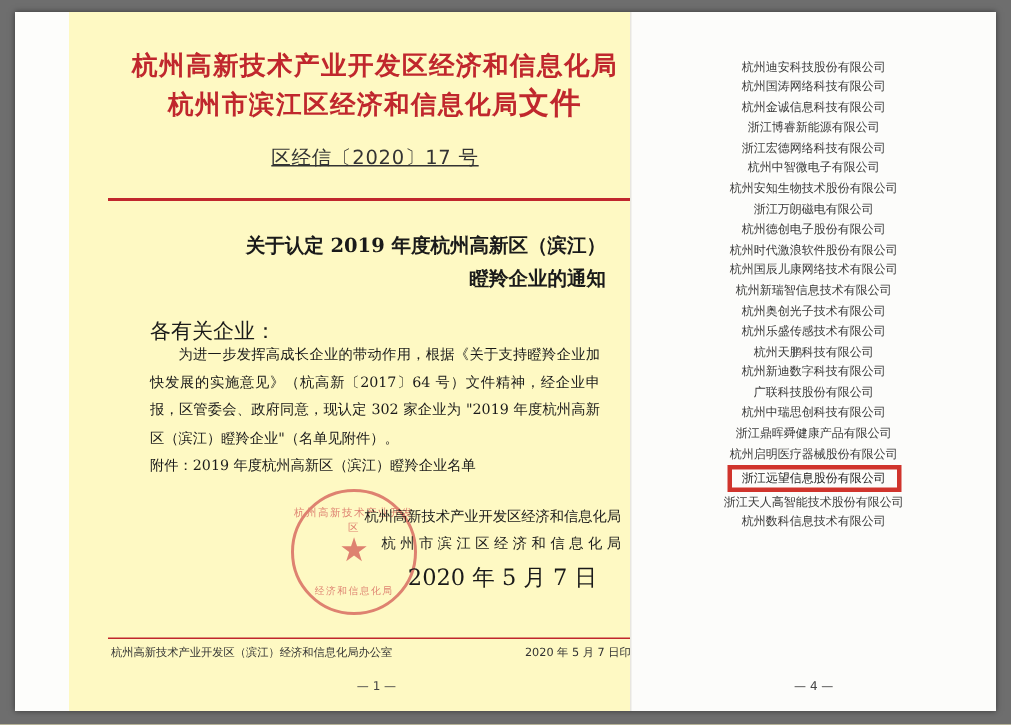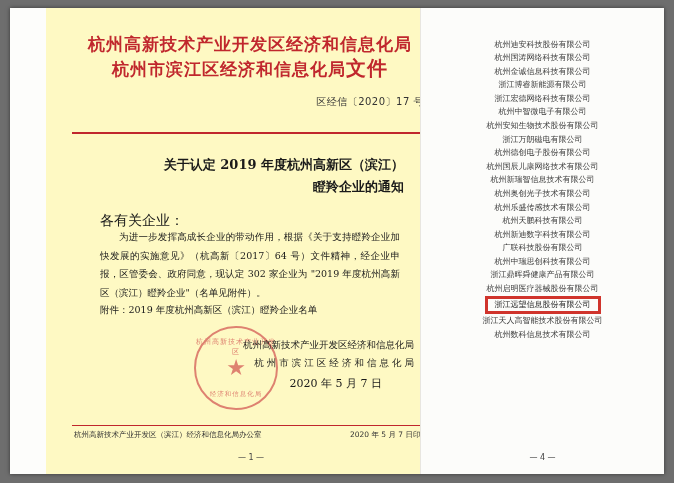--- a/index.html
+++ b/index.html
@@ -57,24 +57,25 @@
     line-height: 1.28;
     white-space: nowrap;
   }
   .lh-line1 { font-size: 17px; }
   .lh-line2 { font-size: 17px; }
   .lh-line2 .doc-word {
     font-size: 20px;
   }
   .doc-number {
     margin-top: 14px;
-    text-align: right;
-    font-size: 10px;
+    text-align: center;
+    font-size: 13px;
     color: #333;
     letter-spacing: 0.5px;
+    text-decoration: underline;
   }
   .red-rule {
     position: absolute;
     left: 26px;
     top: 124px;
     width: 356px;
     height: 2px;
     background: #c0272d;
   }
 
@@ -128,23 +129,23 @@
     top: 328px;
     width: 205px;
     text-align: right;
     font-size: 9.5px;
     line-height: 1.9;
     color: #1a1a1a;
     font-family: "DejaVu Serif", "Liberation Serif", serif;
   }
   .sig-date {
     position: absolute;
-    right: 74px;
+    right: 58px;
     top: 368px;
-    font-size: 11px;
+    font-size: 15px;
     color: #1a1a1a;
     font-family: "DejaVu Serif", "Liberation Serif", serif;
     text-align: center;
   }
 
   .seal {
     position: absolute;
     left: 148px;
     top: 318px;
     width: 84px;
@@ -295,20 +296,21 @@
     <div class="company-list">
         <div class="company-item">杭州迪安科技股份有限公司</div>
         <div class="company-item">杭州国涛网络科技有限公司</div>
         <div class="company-item">杭州金诚信息科技有限公司</div>
         <div class="company-item">浙江博睿新能源有限公司</div>
         <div class="company-item">浙江宏德网络科技有限公司</div>
         <div class="company-item">杭州中智微电子有限公司</div>
         <div class="company-item">杭州安知生物技术股份有限公司</div>
         <div class="company-item">浙江万朗磁电有限公司</div>
         <div class="company-item">杭州德创电子股份有限公司</div>
+        <div class="company-item">杭州时代激浪软件股份有限公司</div>
         <div class="company-item">杭州国辰儿康网络技术有限公司</div>
         <div class="company-item">杭州新瑞智信息技术有限公司</div>
         <div class="company-item">杭州奥创光子技术有限公司</div>
         <div class="company-item">杭州乐盛传感技术有限公司</div>
         <div class="company-item">杭州天鹏科技有限公司</div>
         <div class="company-item">杭州新迪数字科技有限公司</div>
         <div class="company-item">广联科技股份有限公司</div>
         <div class="company-item">杭州中瑞思创科技有限公司</div>
         <div class="company-item">浙江鼎晖舜健康产品有限公司</div>
         <div class="company-item">杭州启明医疗器械股份有限公司</div>

